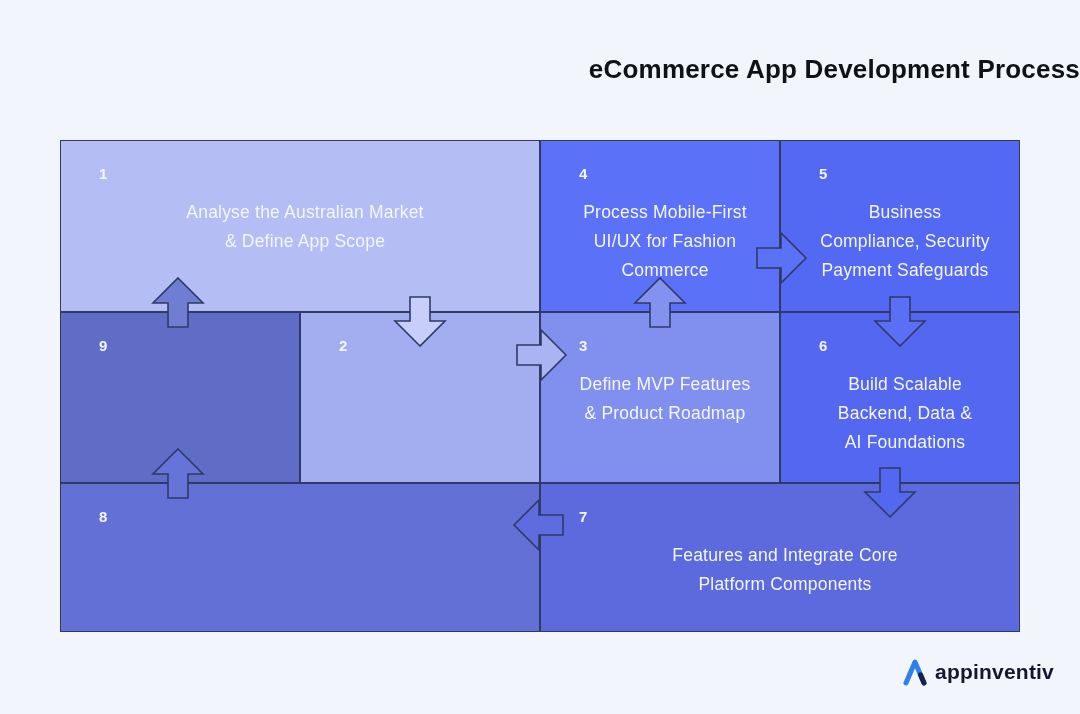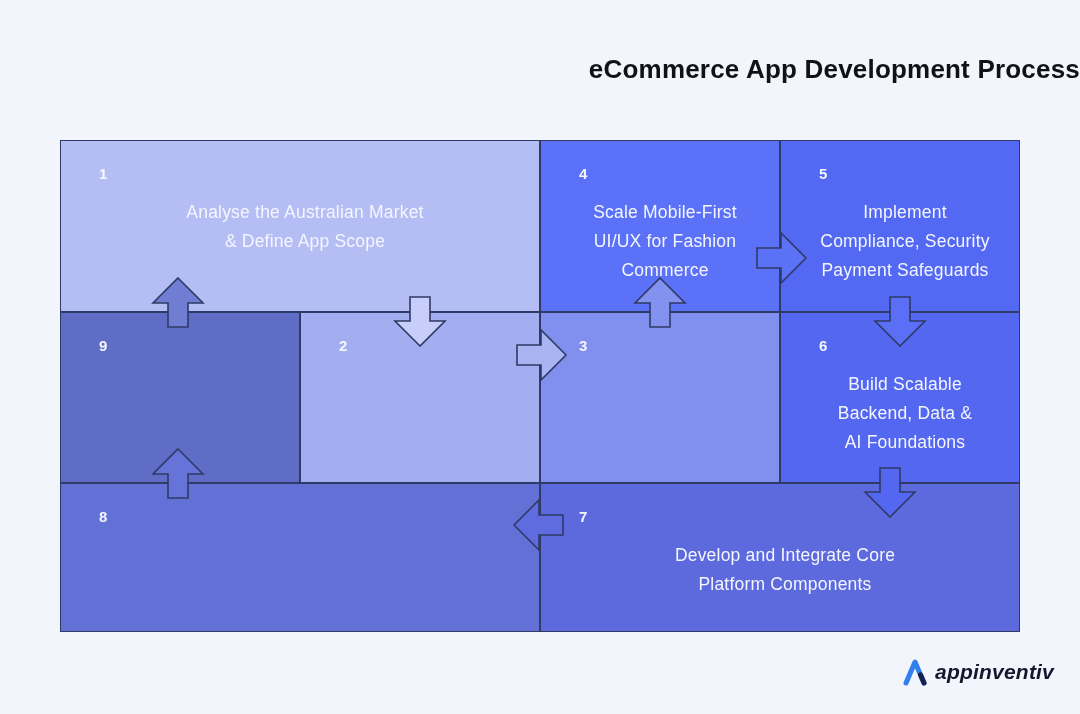--- a/index.html
+++ b/index.html
@@ -41,69 +41,71 @@
   .a-4-5{left:696px;top:91px;}
   .a-5-6{left:813px;top:156px;}
   .a-6-7{left:803px;top:327px;}
   .a-7-8{left:452px;top:358px;}
   .a-8-9{left:91px; top:307px;}
   .arrow polygon{stroke:#2f3a66;stroke-width:1.6;stroke-linejoin:miter;}
   .logo{
     position:absolute;right:26px;top:658px;
     display:flex;align-items:center;gap:7px;
   }
-  .logo-text{font-size:21px;font-weight:600;color:#16162e;letter-spacing:.2px;font-style:italic;}
+  .logo-text{font-size:21px;font-weight:600;color:#16162e;letter-spacing:.2px;}
 </style>
 </head>
 <body>
 
 <div class="stage">
 
   <div class="title">eCommerce App Development Process</div>
 
   <div class="grid">
 
     <div class="box b1">
       <div class="num">1</div>
       <div class="txt">Analyse the Australian Market
 &amp; Define App Scope</div>
     </div>
     <div class="box b4">
       <div class="num">4</div>
-      <div class="txt">Scale Mobile-First
+      <div class="txt">Process Mobile-First
 UI/UX for Fashion
 Commerce</div>
     </div>
     <div class="box b5">
       <div class="num">5</div>
-      <div class="txt">Implement
+      <div class="txt">Business
 Compliance, Security
 Payment Safeguards</div>
     </div>
     <div class="box b9">
       <div class="num">9</div>
     </div>
     <div class="box b2">
       <div class="num">2</div>
     </div>
     <div class="box b3">
       <div class="num">3</div>
+      <div class="txt">Define MVP Features
+&amp; Product Roadmap</div>
     </div>
     <div class="box b6">
       <div class="num">6</div>
       <div class="txt">Build Scalable
 Backend, Data &amp;
 AI Foundations</div>
     </div>
     <div class="box b8">
       <div class="num">8</div>
     </div>
     <div class="box b7">
       <div class="num">7</div>
-      <div class="txt">Develop and Integrate Core
+      <div class="txt">Features and Integrate Core
 Platform Components</div>
     </div>
 
     <svg class="arrow a-9-1" width="54" height="52" viewBox="0 0 54 52">
       <polygon points="27,2 52,27 37,27 37,51 17,51 17,27 2,27" fill="#6f7ed2"></polygon>
     </svg>
     <svg class="arrow a-1-2" width="54" height="52" viewBox="0 0 54 52">
       <polygon points="27,50 2,25 17,25 17,1 37,1 37,25 52,25" fill="#c7cef9"></polygon>
     </svg>
     <svg class="arrow a-2-3" width="52" height="54" viewBox="0 0 52 54">

